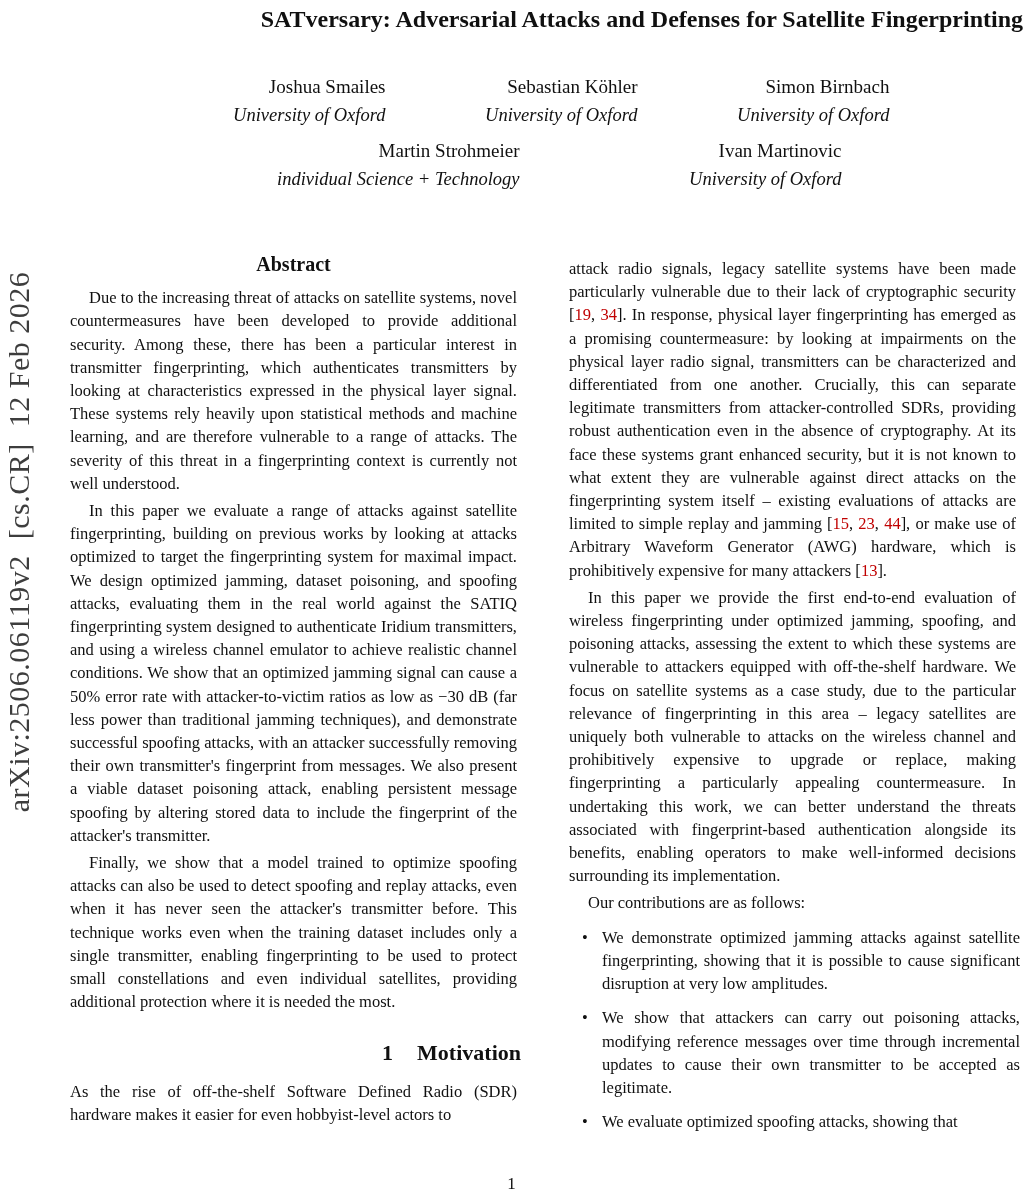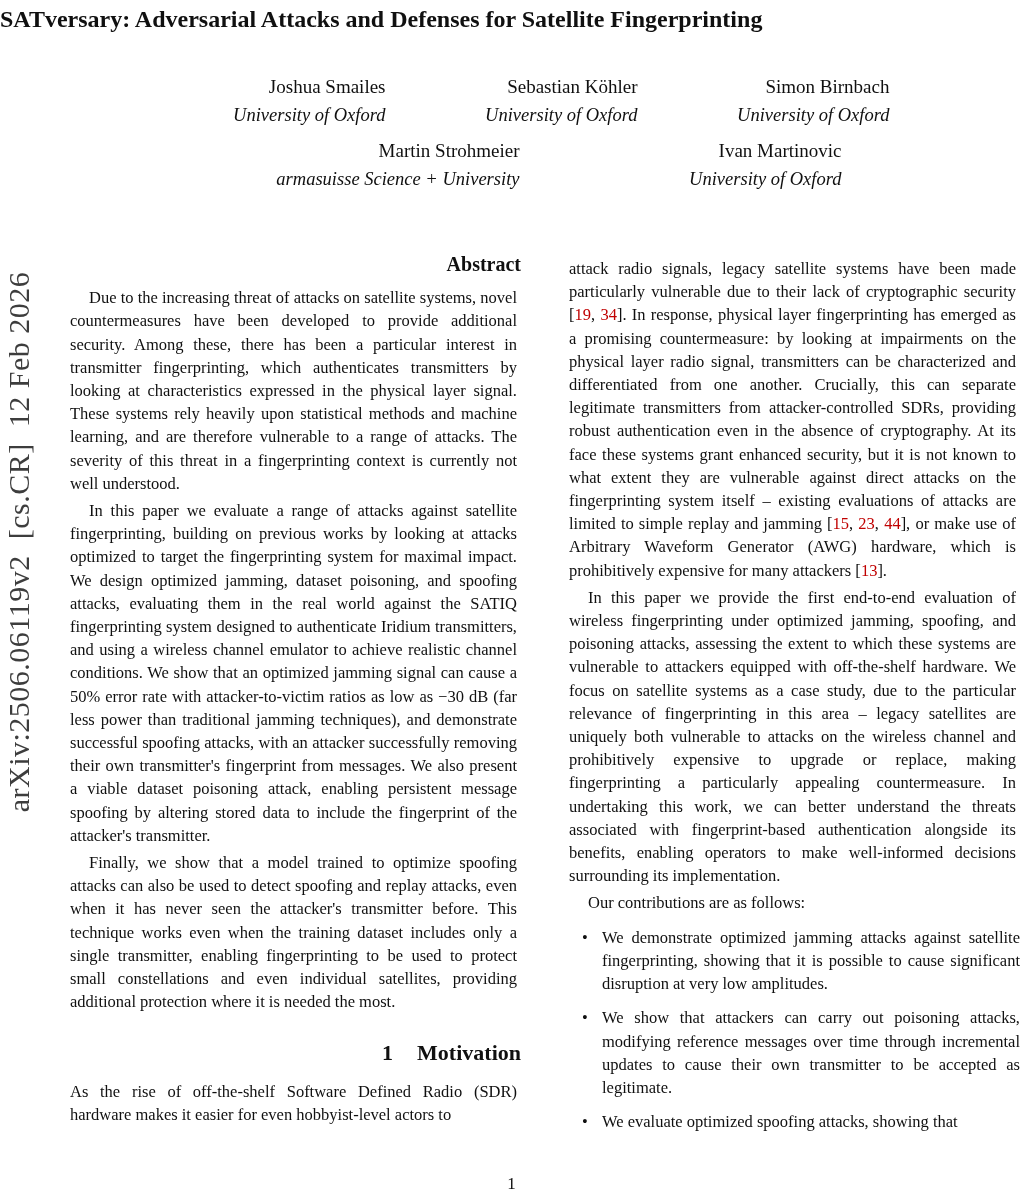--- a/index.html
+++ b/index.html
@@ -23,21 +23,21 @@
     letter-spacing: 0.5px;
     color: var(--stamp-color, #3d3d3d);
     white-space: pre;
   }
 
   .title {
     position: absolute;
     top: 6px;
     left: 0;
     width: 100%;
-    text-align: left;
+    text-align: right;
     font-size: 24px;
     font-weight: bold;
     margin: 0;
   }
 
   .authors {
     position: absolute;
     top: 76px;
     left: 0;
     width: 100%;
@@ -62,21 +62,21 @@
     width: 455px;
     font-size: 16.5px;
     line-height: 23.2px;
     text-align: justify;
   }
   .col p { margin: 4px; }
   p.indent { text-indent: 19px; }
   p.noindent { text-indent: 0; }
 
   .abstract-heading {
-    text-align: right;
+    text-align: center;
     font-size: 20px;
     font-weight: bold;
     margin: 0 0 10px 0;
   }
 
   .section-heading {
     font-size: 22px;
     font-weight: bold;
     margin: 27px 0 16px 0;
     text-align: right;
@@ -125,21 +125,21 @@
         <div class="author-affiliation">University of Oxford</div>
       </div>
       <div class="author">
         <div class="author-name">Simon Birnbach</div>
         <div class="author-affiliation">University of Oxford</div>
       </div>
     </div>
     <div class="authors-row row2">
       <div class="author">
         <div class="author-name">Martin Strohmeier</div>
-        <div class="author-affiliation">armasuisse Science + University</div>
+        <div class="author-affiliation">individual Science + Technology</div>
       </div>
       <div class="author">
         <div class="author-name">Ivan Martinovic</div>
         <div class="author-affiliation">University of Oxford</div>
       </div>
     </div>
   </div>
 
   <div class="columns">
 

